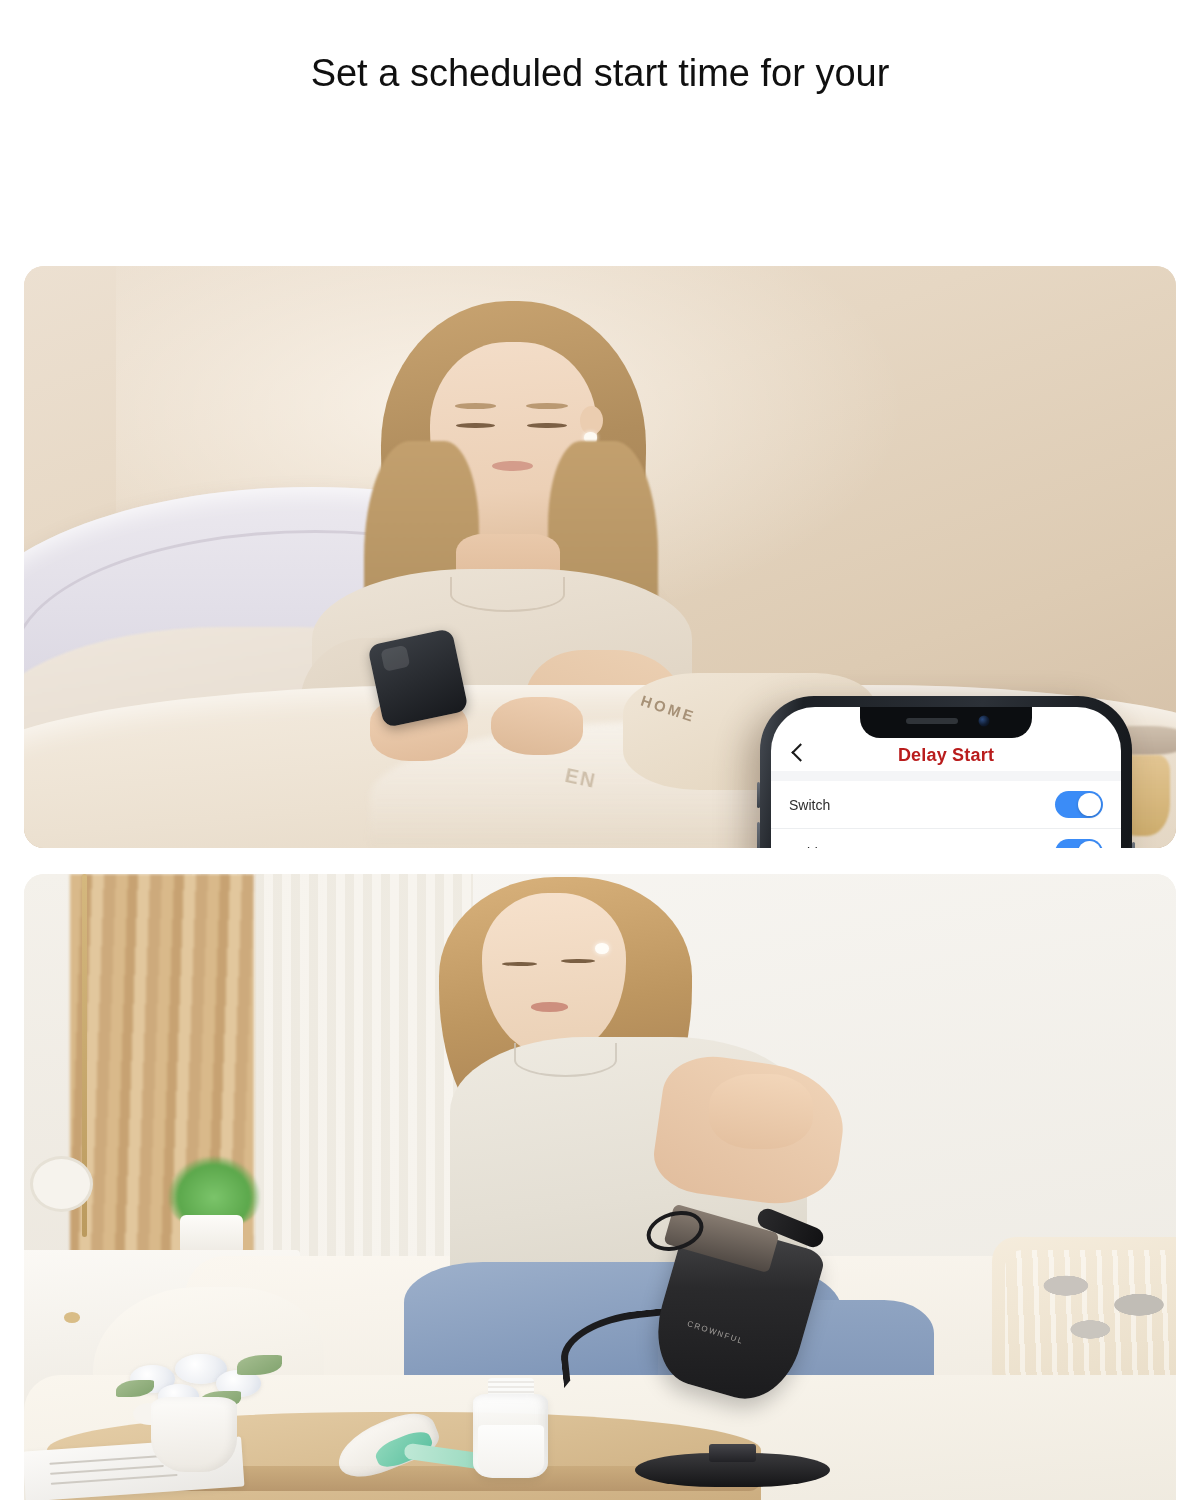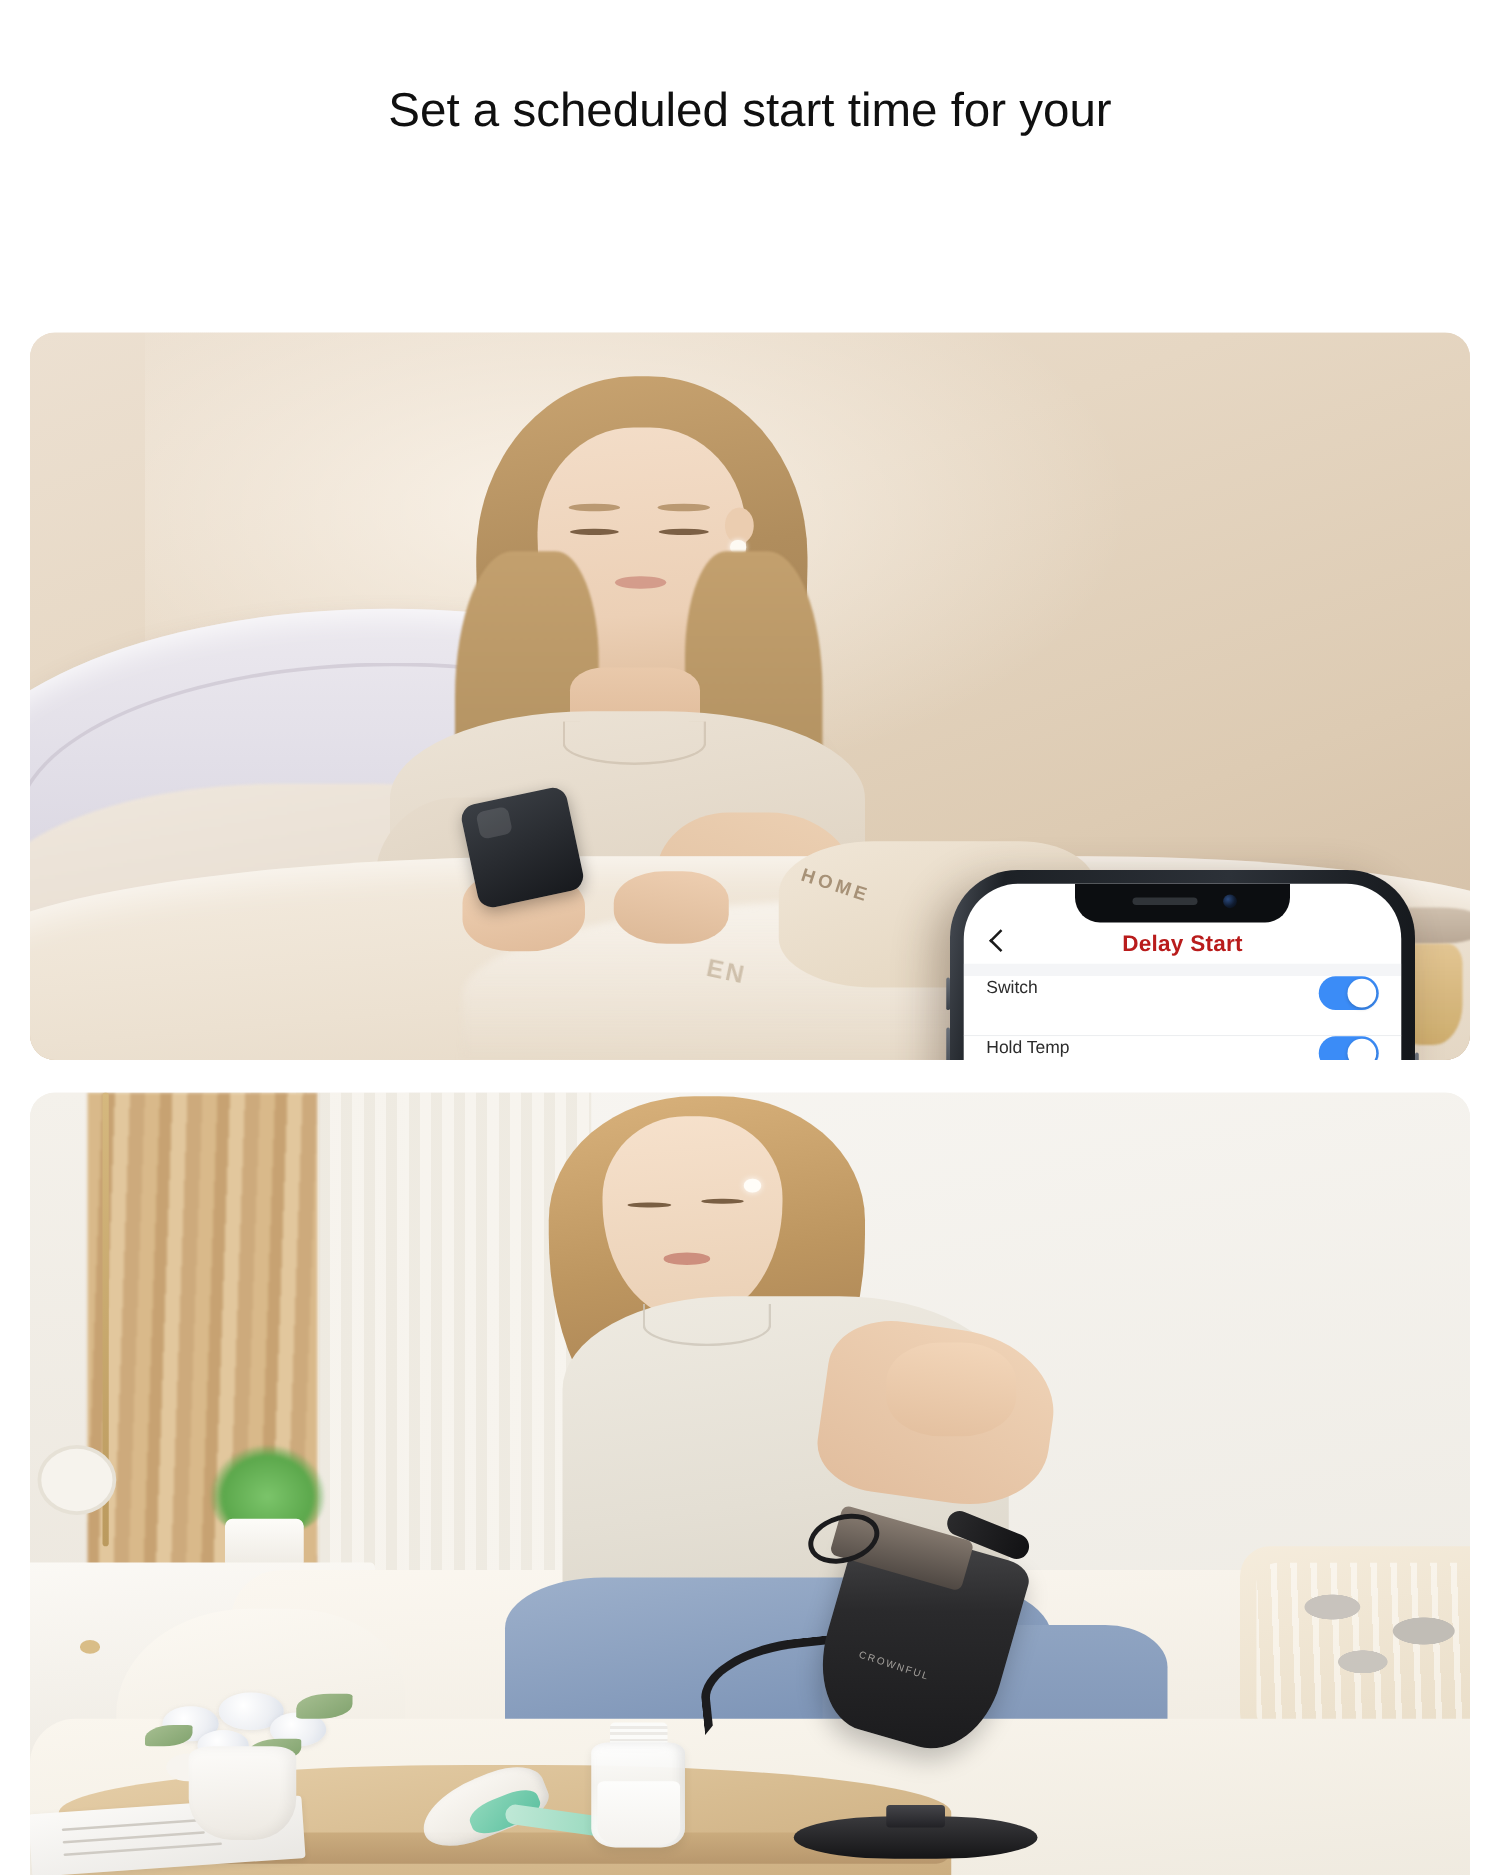--- a/index.html
+++ b/index.html
@@ -12,21 +12,21 @@
     position:relative;
   }
 
   
   .header { width:1200px; padding-top:48px; text-align:center; }
   .title {
     font-size:58px; font-weight:bold; letter-spacing:-0.5px;
     color:#101010; line-height:1.05;
   }
   .subtitle {
-    margin-top:16px; font-size:38px; font-weight:400;
+    font-size:38px; font-weight:400;
     color:#101010; line-height:1.33;
   }
   .subtitle .ln { display:block; }
 
   
   .photo {
     position:absolute; left:24px; width:1152px;
     border-radius:20px; overflow:hidden;
   }
   .photo-top    { top:266px; height:582px; }
@@ -217,21 +217,21 @@
   .nav-back:before {
     content:""; position:absolute; left:3px; top:3px;
     width:11px; height:11px; border-left:2.6px solid #1a1a1a;
     border-bottom:2.6px solid #1a1a1a; transform:rotate(45deg);
   }
   .nav-title { font-size:18px; font-weight:bold; color:#b91c1c; letter-spacing:.2px; }
 
   .sep { height:10px; background:#f4f5f7; }
 
   .row {
-    display:flex; align-items:flex-start; justify-content:space-between;
+    display:flex; align-items:center; justify-content:space-between;
     height:48px; padding:0 18px; border-bottom:1px solid #eceef0;
     background:#fff;
   }
   .row-label { font-size:14px; color:#2c2c2c; }
   .toggle {
     width:48px; height:27px; border-radius:14px; background:#3b8cf7;
     position:relative; flex:none;
   }
   .toggle .knob {
     position:absolute; right:2px; top:2px; width:23px; height:23px;

